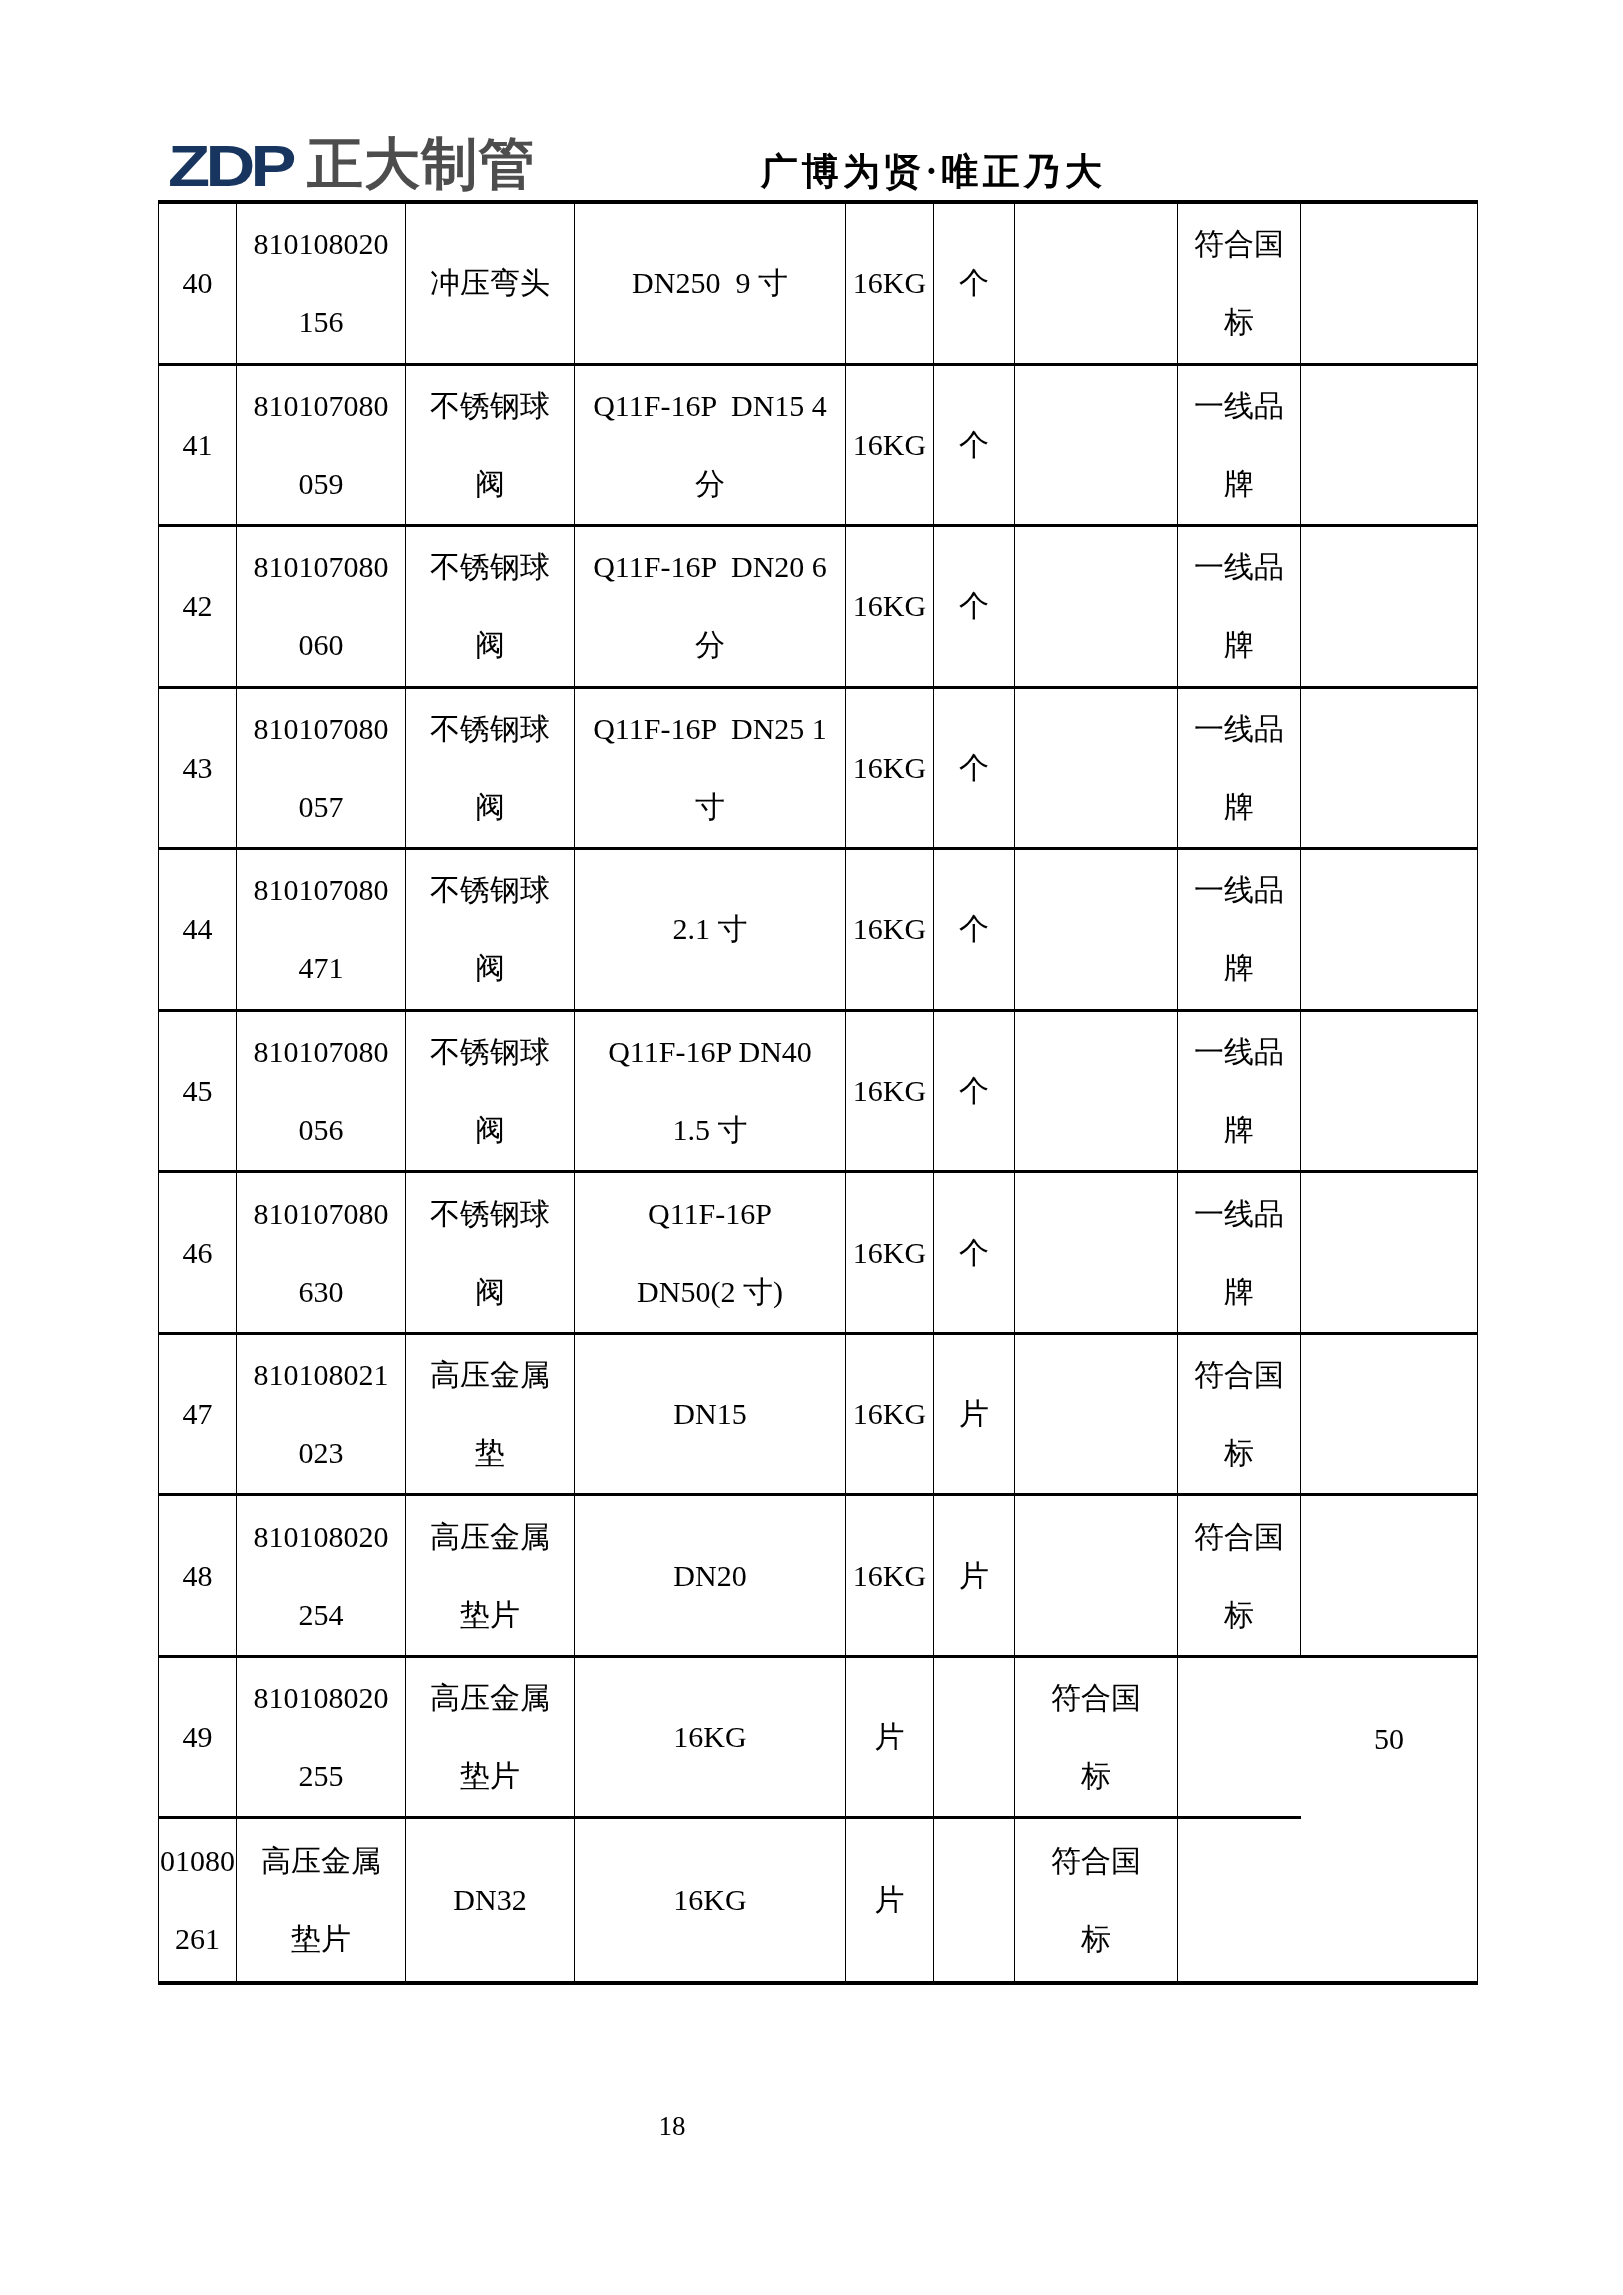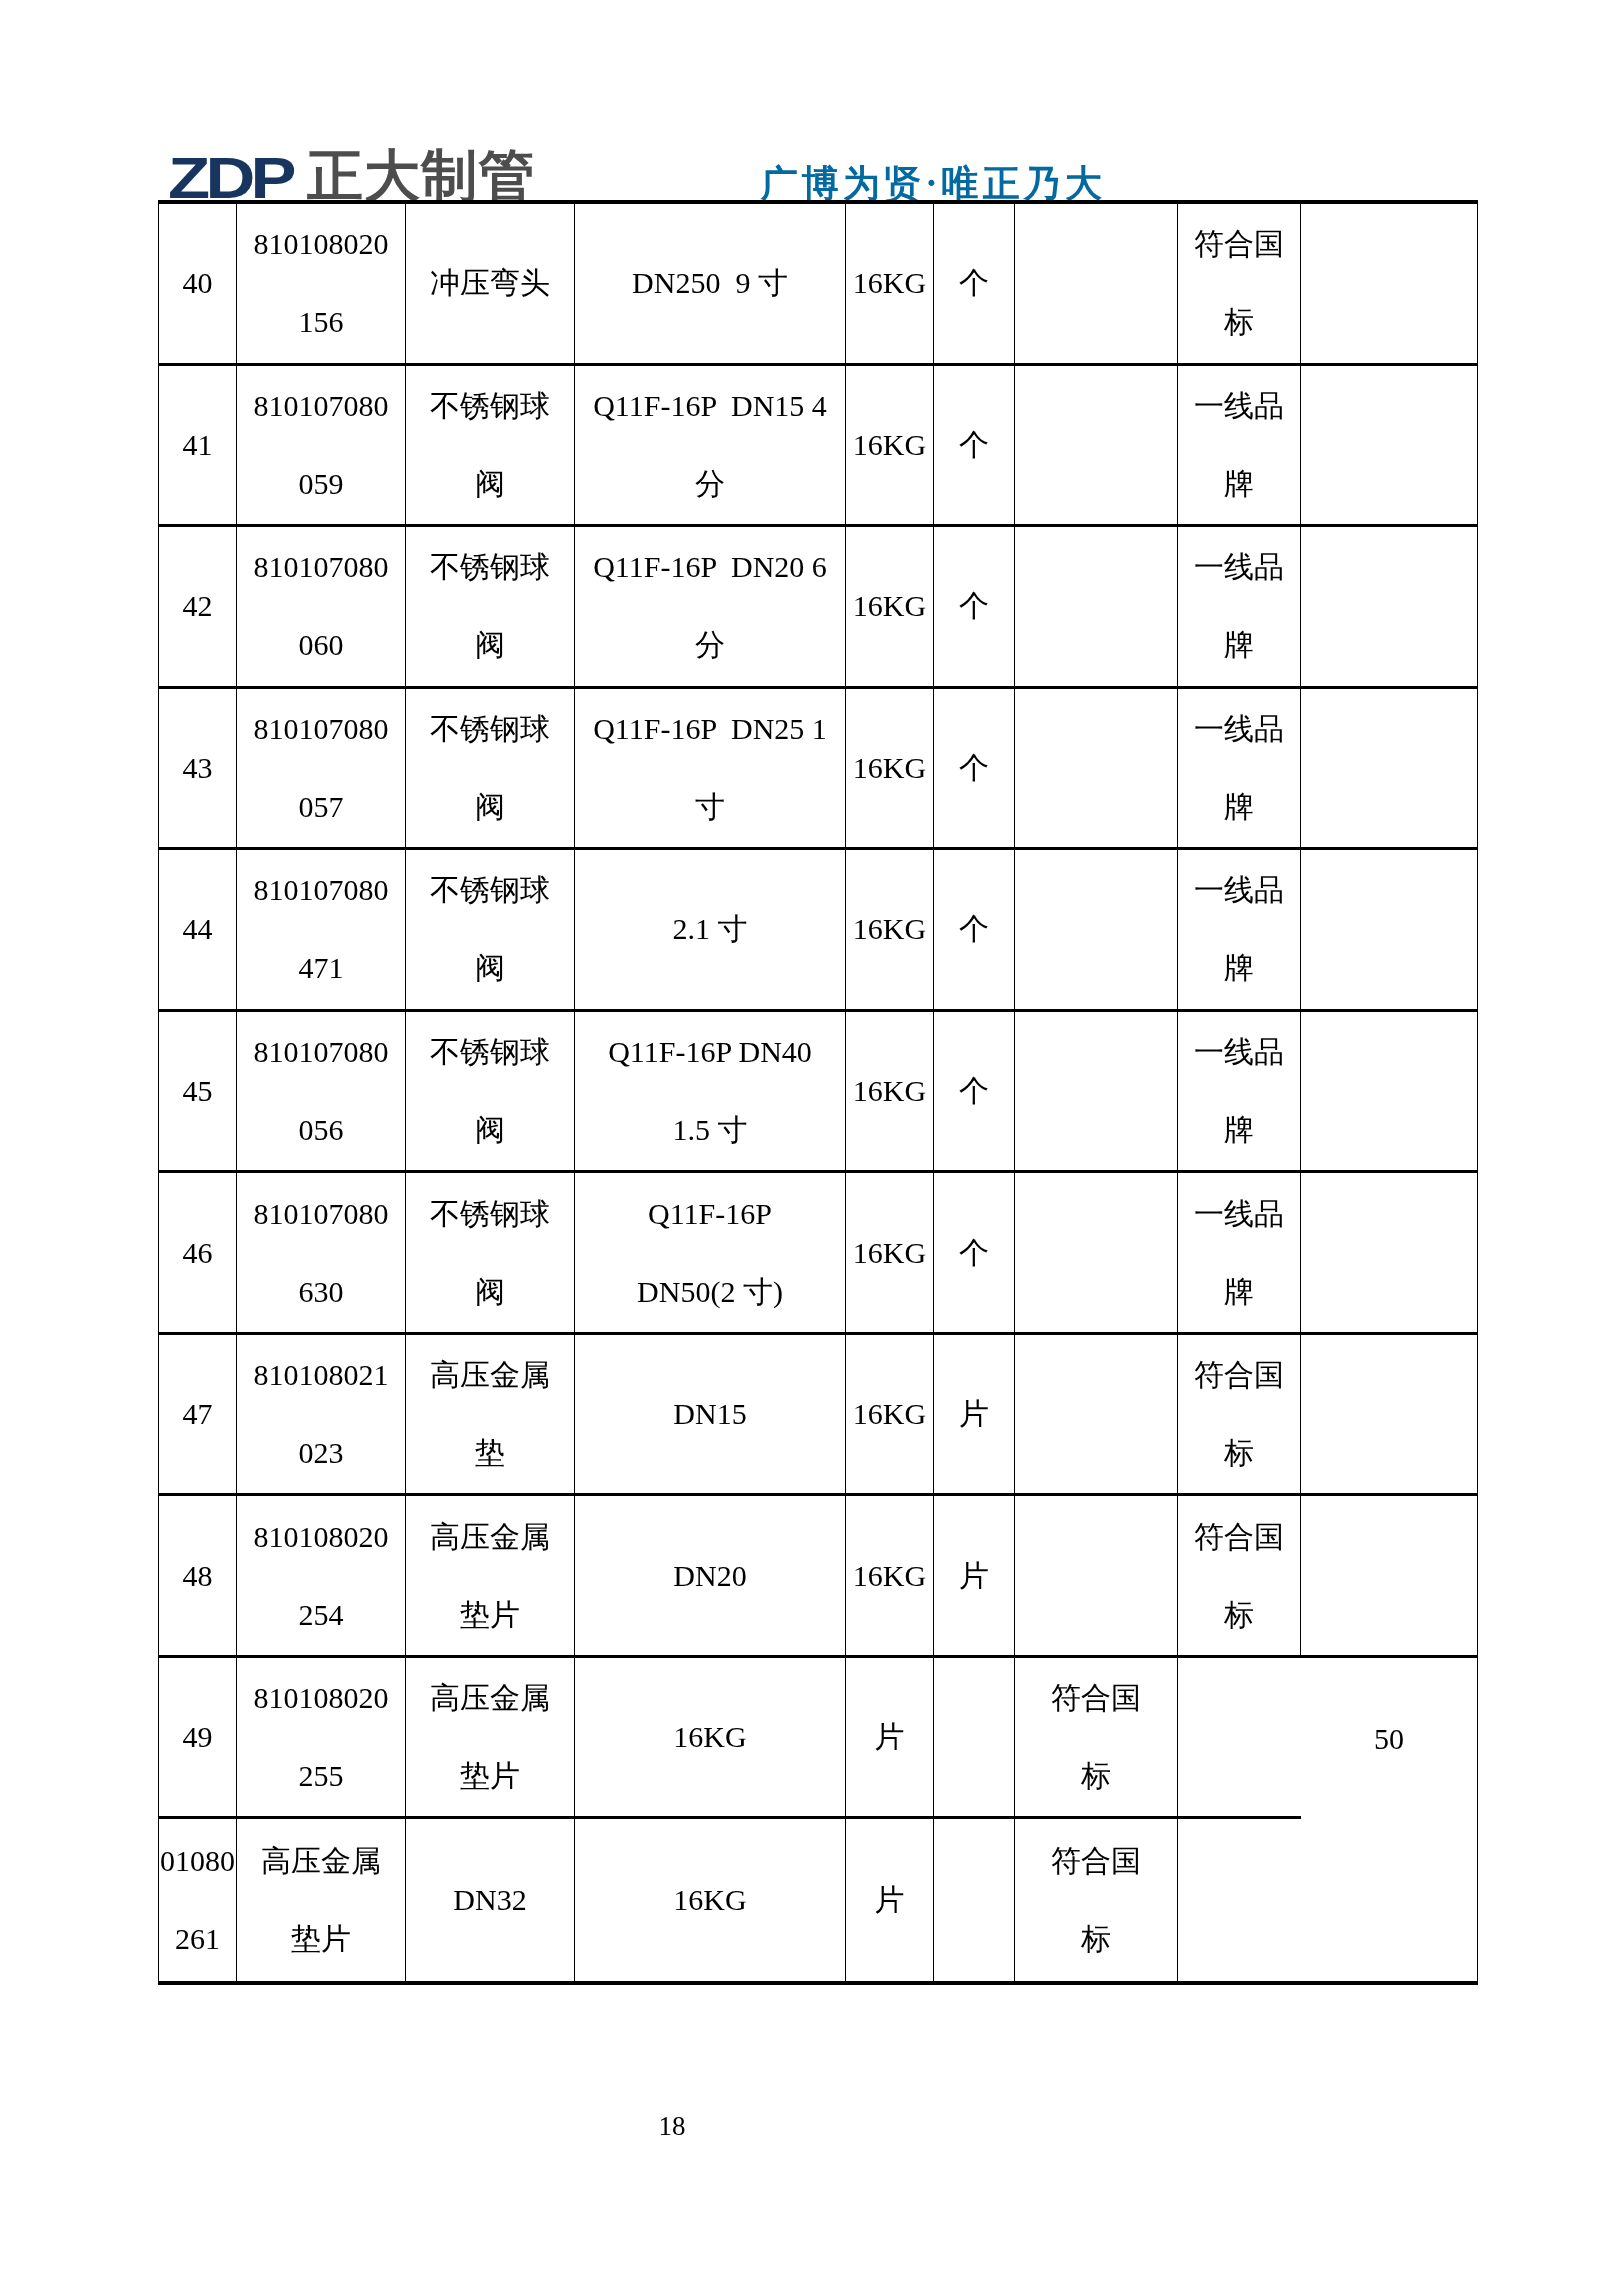--- a/index.html
+++ b/index.html
@@ -11,21 +11,21 @@
     position: relative;
     width: 1623px;
     height: 2295px;
     font-family: "Liberation Serif", "DejaVu Serif", serif;
     color: #000000;
   }
 
   
   .page-header {
     position: absolute;
-    left: 0; top: 14px;
+    left: 0; top: 2px;
     width: 1297px;
     height: 199px;
     border-radius: 28px;
   }
   .logo-block {
     position: absolute;
     left: 168px;
     top: 133px;
     display: flex;
     align-items: flex-end;
@@ -104,21 +104,21 @@
   }
 </style>
 </head>
 <body>
 
 <div class="page-header">
   <div class="logo-block">
     <span class="logo-zdp" style="color: rgb(23, 53, 94);">ZDP</span>
     <span class="logo-company" style="color: rgb(77, 77, 77);">正大制管</span>
   </div>
-  <div class="slogan" style="color: #0369a1; margin-left: 20px;">广博为贤·唯正乃大</div>
+  <div class="slogan" style="color: #000000; margin-left: 20px;">广博为贤·唯正乃大</div>
 </div>
 
 <div class="sheet-table" id="sheet-table">
     <div class="cell">
       <div class="ln">40</div>
     </div>
     <div class="cell">
       <div class="ln">810108020</div>
       <div class="ln">156</div>
     </div>

